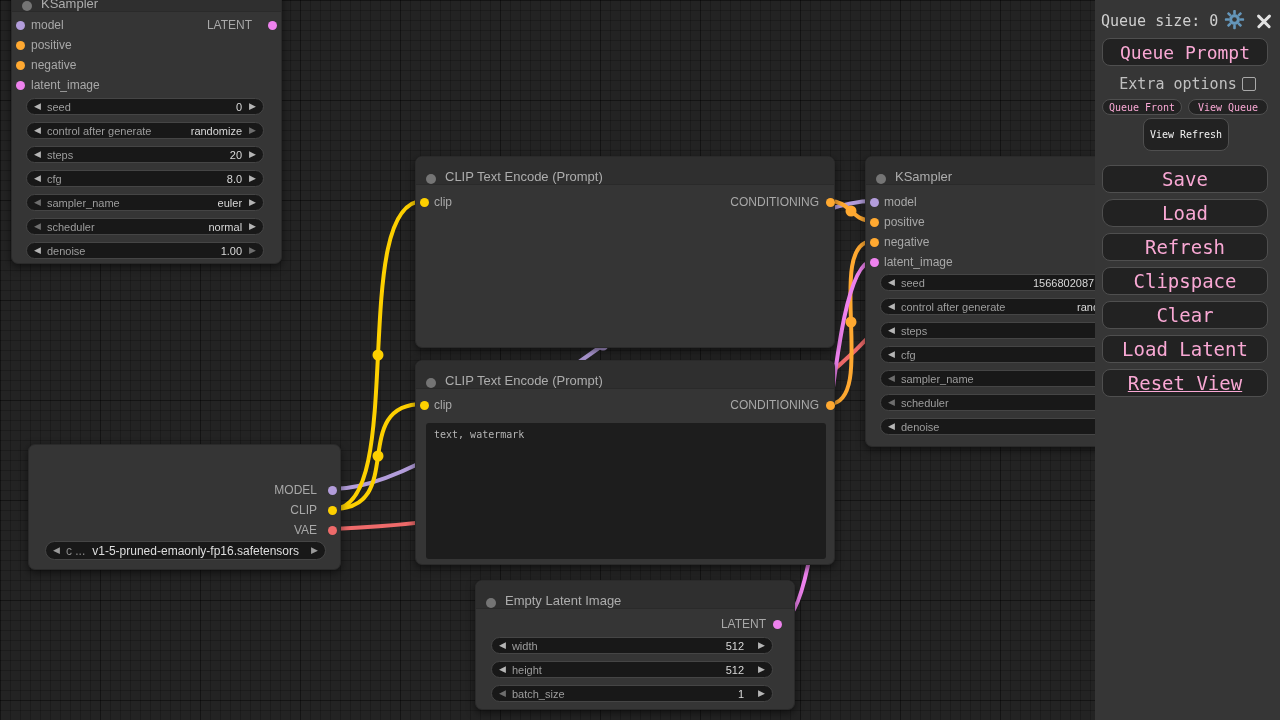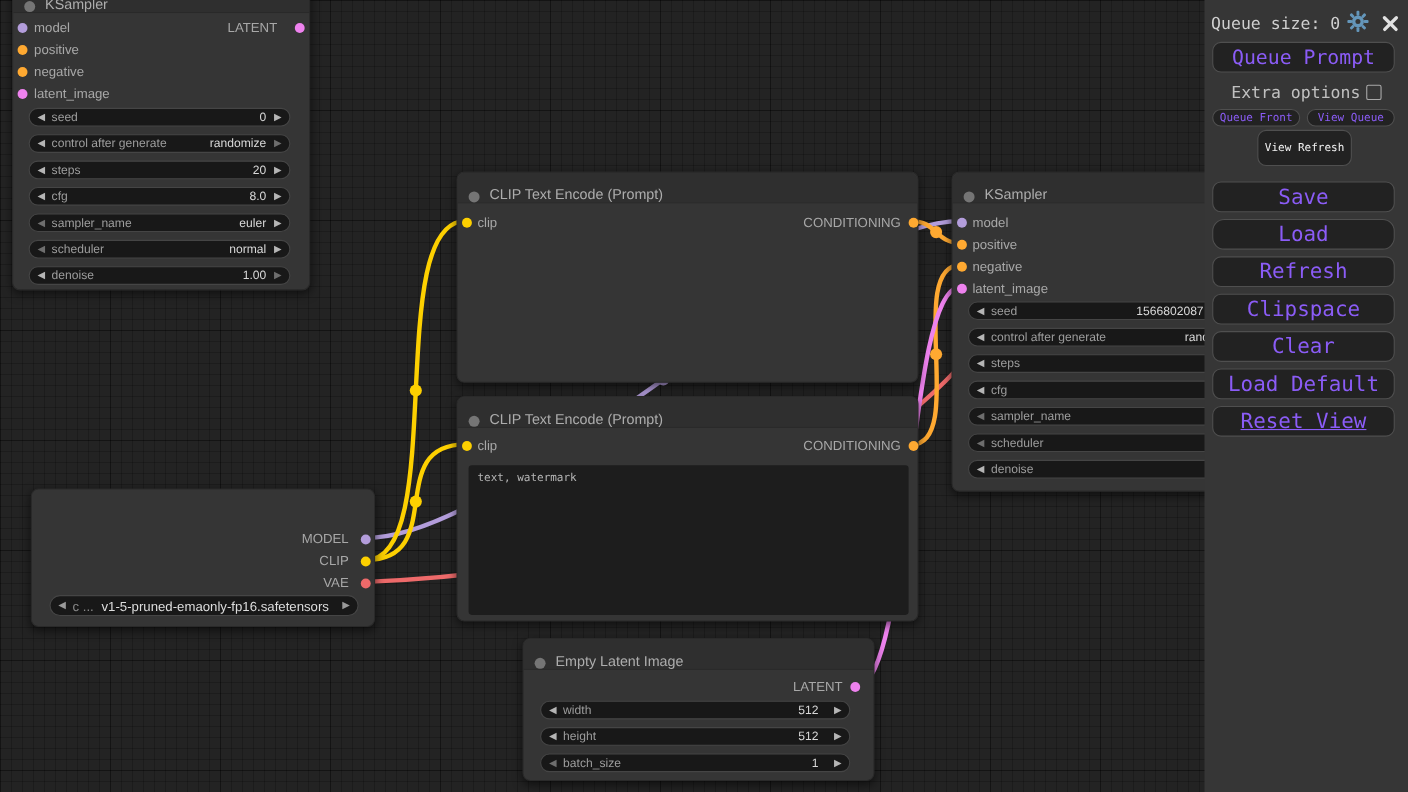--- a/index.html
+++ b/index.html
@@ -45,21 +45,21 @@
   #panel{position:absolute;right:0;top:0;width:185px;height:720px;background:#363636;z-index:5;
     font-family:"DejaVu Sans Mono",monospace;}
   .qrow{position:absolute;left:6px;top:8px;width:173px;height:26px;display:flex;align-items:center;}
   .qsize{color:#cfcfcf;font-size:15px;white-space:nowrap;}
   .gear{margin-left:6px;flex:none;cursor:pointer;}
   .xicon{position:relative;width:16px;height:16px;margin-left:11px;flex:none;cursor:pointer;}
   .xicon::before,.xicon::after{content:"";position:absolute;left:-1px;top:7px;width:18px;height:2.6px;
     background:#e2e2e2;border-radius:2px;}
   .xicon::before{transform:rotate(45deg);} .xicon::after{transform:rotate(-45deg);}
   .pbtn{position:absolute;left:7px;width:166px;background:#222;border:1px solid #4f4f4f;
-    border-radius:8px;color:#8b5cf6;display:flex;align-items:center;justify-content:center;
+    border-radius:8px;color:#f9a8d4;display:flex;align-items:center;justify-content:center;
     cursor:pointer;box-sizing:border-box;text-align:center;}
   .pbtn.big{height:28px;font-size:19px;}
   .pbtn.queue{top:38px;height:28px;font-size:18px;}
   .pbtn.small{width:80px;height:16px;font-size:10px;border-radius:8px;}
   .extra{position:absolute;left:0;top:75px;width:185px;display:flex;align-items:center;justify-content:center;}
   .extra .lbl{color:#c0c0c0;font-size:15px;}
   .checkbox{width:12px;height:12px;border:1.5px solid #a9a9a9;border-radius:2px;margin-left:5px;
     background:transparent;cursor:pointer;}
   .vhist{position:absolute;left:48px;top:118px;width:84px;height:31px;background:#222;
     border:1px solid #4f4f4f;border-radius:8px;color:#f2f2f2;font-size:10px;line-height:13px;
@@ -291,16 +291,16 @@
 
     <div class="pbtn small" style="left:7px;top:99px;">Queue Front</div>
     <div class="pbtn small" style="left:93px;top:99px;">View Queue</div>
     <div class="vhist">View Refresh</div>
 
     <div class="pbtn big" style="top:165px;">Save</div>
     <div class="pbtn big" style="top:199px;border-radius:11px;">Load</div>
     <div class="pbtn big" style="top:233px;">Refresh</div>
     <div class="pbtn big" style="top:267px;">Clipspace</div>
     <div class="pbtn big" style="top:301px;">Clear</div>
-    <div class="pbtn big" style="top:335px;">Load Default</div>
+    <div class="pbtn big" style="top:335px;">Load Latent</div>
     <div class="pbtn big" style="top:369px;text-decoration:underline;">Reset View</div>
   </div>
 </div>
 
 </body></html>

